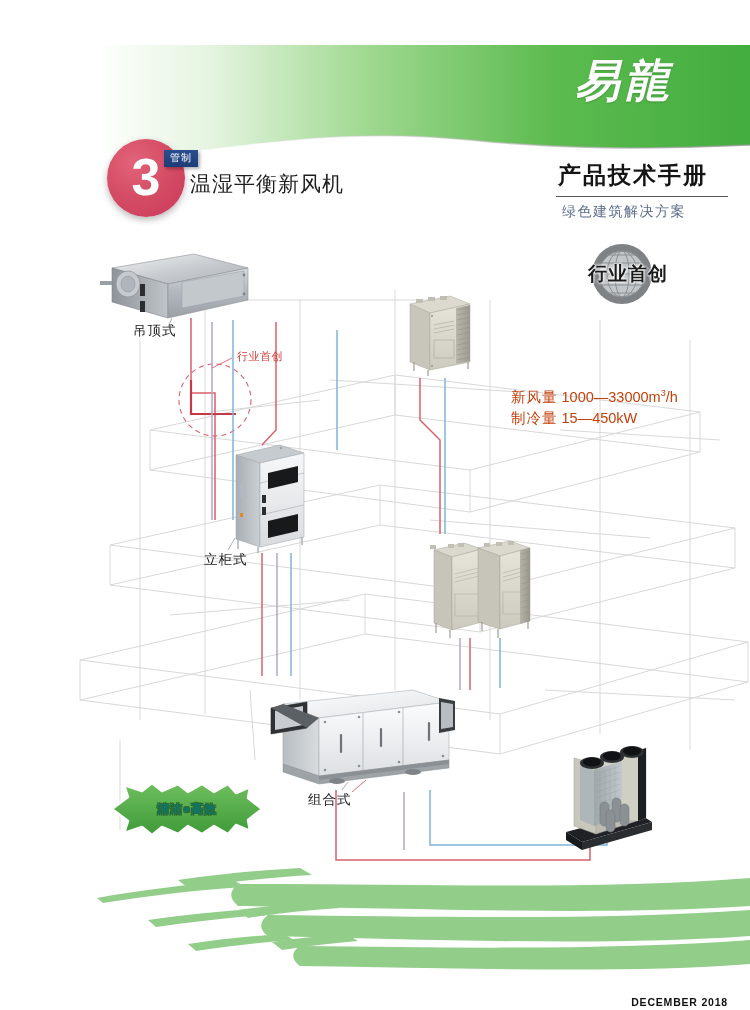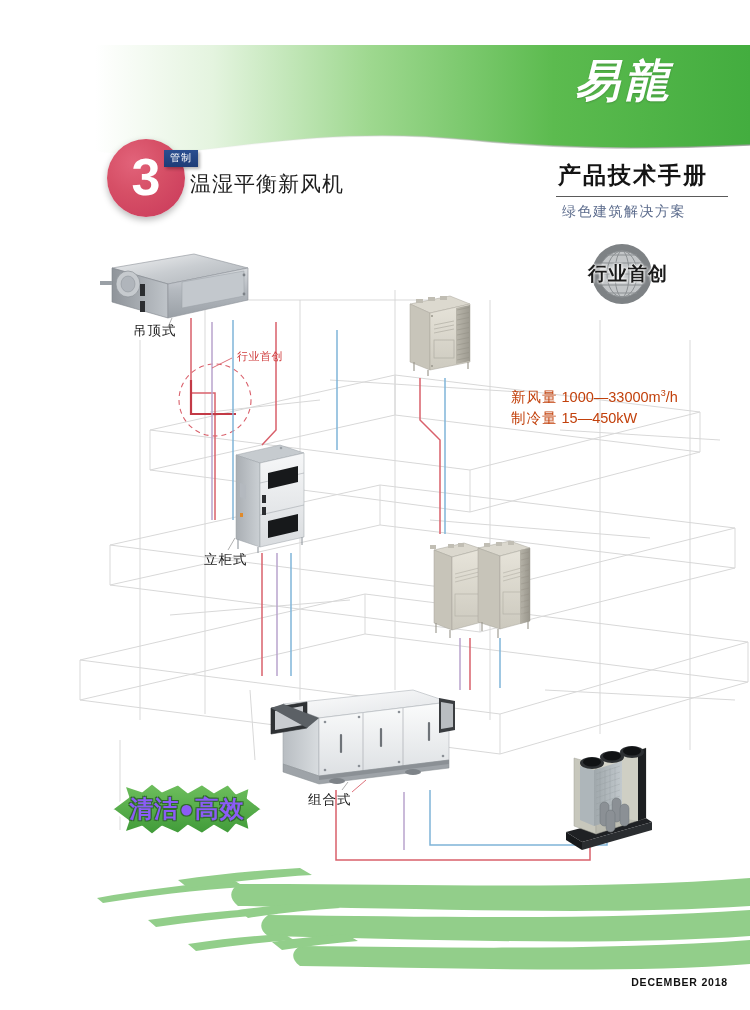--- a/index.html
+++ b/index.html
@@ -82,27 +82,27 @@
   #label-ceiling{left:133px;top:322px;}
   #label-cabinet{left:204px;top:551px;}
   #label-combined{left:308px;top:791px;}
   #label-balance-pipe{left:237px;top:349px;color:#cf3a3a;font-size:11px;letter-spacing:.5px;}
 
   
   #clean-badge{position:absolute;z-index:7;left:108px;top:781px;width:158px;height:56px;}
   #clean-badge .btext{
     position:absolute;left:0;top:0;width:158px;height:56px;
     display:flex;align-items:center;justify-content:center;
-    font-size:24px;font-weight:700;color:#8b5cf6;letter-spacing:1px;
+    font-size:12px;font-weight:700;color:#0f766e;letter-spacing:1px;
     text-shadow:1px 1px 0 #2f6a2a,-1px 1px 0 #2f6a2a,1px -1px 0 #2f6a2a,-1px -1px 0 #2f6a2a;
   }
 
   
   #footer-date{
-    position:absolute;z-index:6;right:22px;top:976px;
+    position:absolute;z-index:6;right:22px;top:996px;
     font-size:10.5px;font-weight:700;color:#111;letter-spacing:.8px;
   }
 
   
   .equip{position:absolute;z-index:4;}
   #equip-ceiling{left:98px;top:248px;width:152px;height:80px;}
   #equip-cabinet{left:228px;top:443px;width:82px;height:110px;}
   #equip-ahu{left:263px;top:680px;width:192px;height:112px;}
   #equip-vrf-single{left:404px;top:292px;width:70px;height:84px;}
   #equip-vrf-pair{left:430px;top:534px;width:108px;height:104px;}

